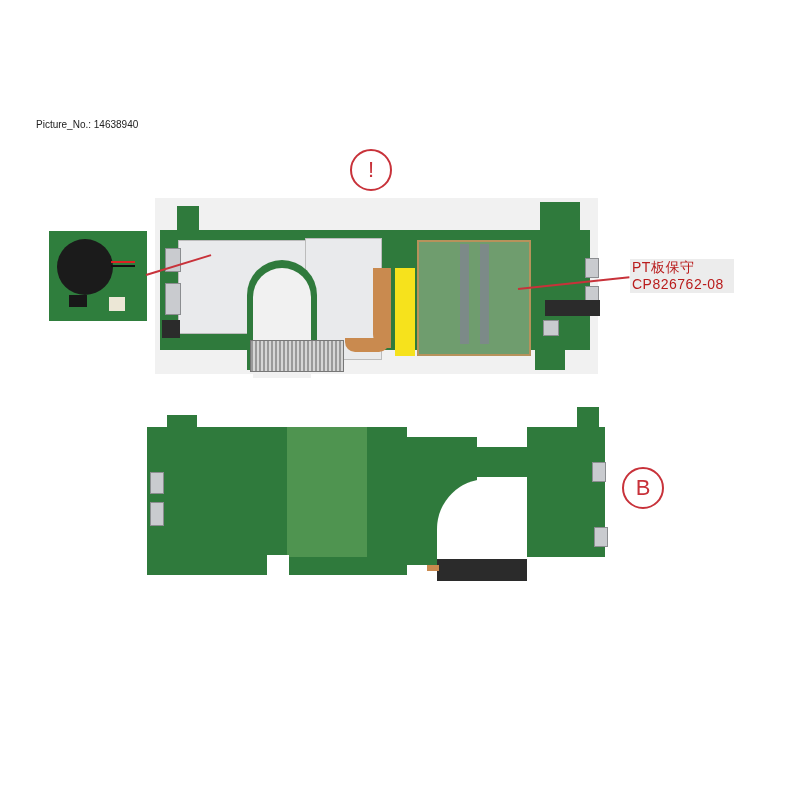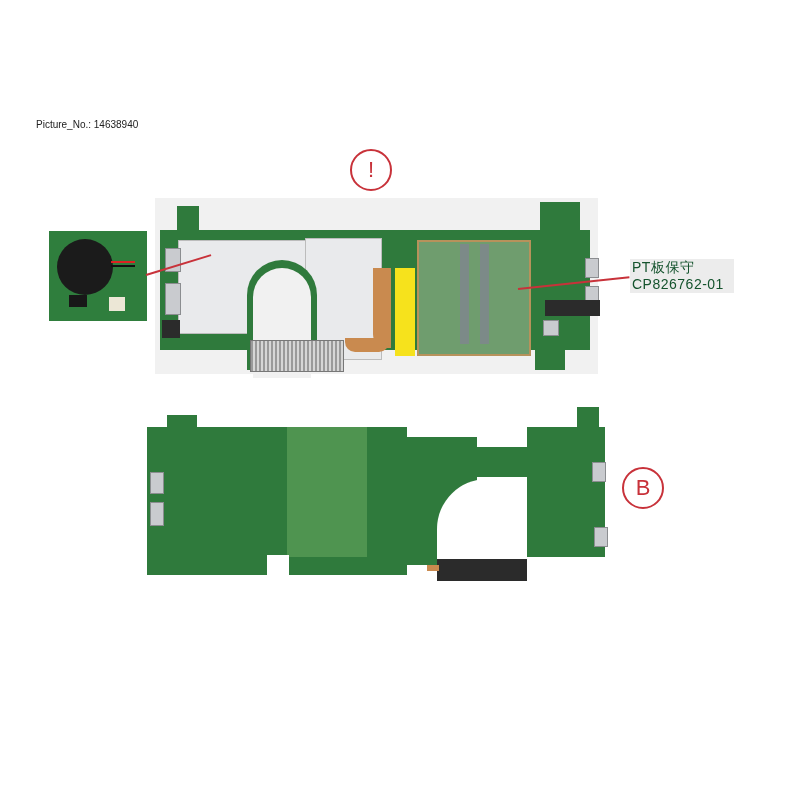--- a/index.html
+++ b/index.html
@@ -21,21 +21,21 @@
   .yellow { background:#f6e21c; }
   .port { background:#c9cbcf; border:1px solid #8b8d90; }
   .dark { background:#2b2b2b; }
 
   #inset { left:49px; top:231px; width:98px; height:90px; background:#2f7e3d; overflow:hidden; }
   #coin { left:8px; top:8px; width:56px; height:56px; border-radius:50%; background:#1b1b1b; }
   #chip { left:20px; top:64px; width:18px; height:12px; background:#181818; }
   #conn { left:60px; top:66px; width:16px; height:14px; background:#ece7d6; }
 
   #label-box { left:630px; top:259px; width:104px; height:34px; background:#ececec; }
-  #label-line1, #label-line2 { left:632px; font-size:14px; color:#14532d; letter-spacing:0.5px; white-space:nowrap; }
+  #label-line1, #label-line2 { left:632px; font-size:14px; color:#b91c1c; letter-spacing:0.5px; white-space:nowrap; }
   #label-line1 { top:259px; }
   #label-line2 { top:276px; }
 
   .redline { height:2px; background:#c8323a; transform-origin:0 50%; }
 
   
   #bot-board { left:147px; top:407px; width:473px; height:178px; }
 </style>
 </head>
 <body>
@@ -82,21 +82,21 @@
   <div id="conn" class="abs"></div>
   <div class="abs" style="left:62px;top:30px;width:24px;height:2px;background:#d22;"></div>
   <div class="abs" style="left:62px;top:34px;width:24px;height:2px;background:#111;"></div>
 </div>
 
 <div class="abs redline" style="left:146px;top:274px;width:68px;transform:rotate(-17deg);"></div>
 <div class="abs redline" style="left:518px;top:288px;width:112px;transform:rotate(-6deg);"></div>
 
 <div id="label-box" class="abs"></div>
 <div id="label-line1" class="abs">PT板保守</div>
-<div id="label-line2" class="abs">CP826762-01</div>
+<div id="label-line2" class="abs">CP826762-08</div>
 
 <div id="bot-board" class="abs">
   <div class="abs pcb" style="left:0;top:20px;width:260px;height:148px;"></div>
   <div class="abs pcb" style="left:20px;top:8px;width:30px;height:20px;"></div>
   <div class="abs pcb" style="left:250px;top:30px;width:80px;height:128px;"></div>
   <div class="abs pcb" style="left:320px;top:40px;width:80px;height:30px;border-radius:0 0 10px 0;"></div>
   <div class="abs" style="left:290px;top:72px;width:100px;height:100px;background:#fff;border-radius:50px 50px 0 0;"></div>
   <div class="abs pcb" style="left:380px;top:20px;width:78px;height:130px;"></div>
   <div class="abs pcb" style="left:430px;top:0;width:22px;height:30px;"></div>
   <div class="abs" style="left:140px;top:20px;width:80px;height:130px;background:#4f9450;"></div>

